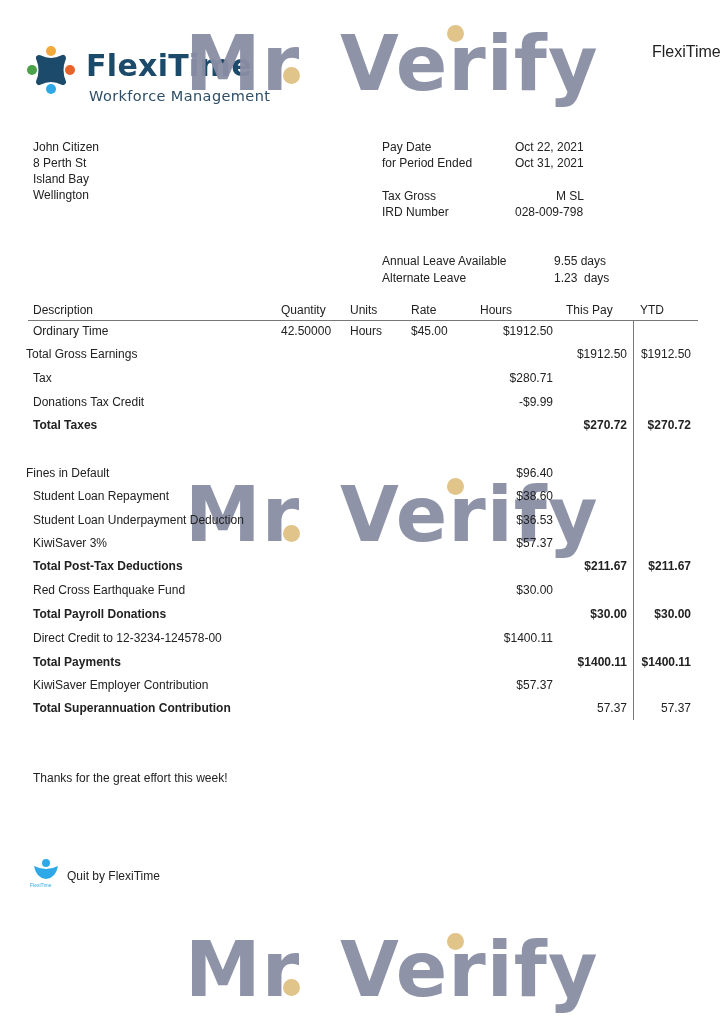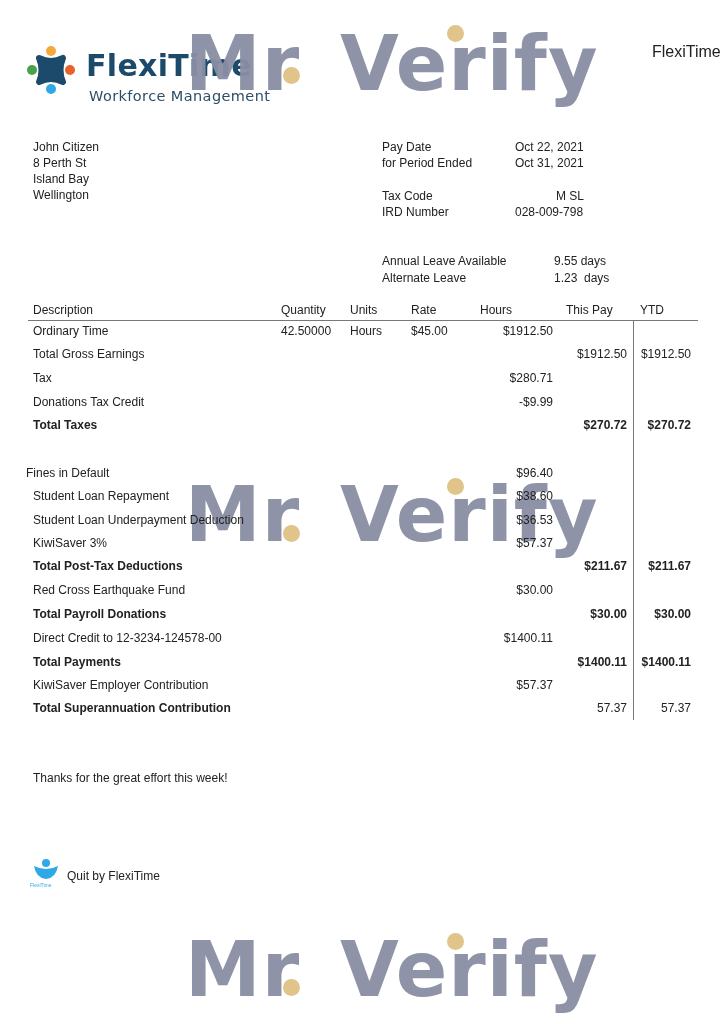--- a/index.html
+++ b/index.html
@@ -56,21 +56,21 @@
   <span class="abs" style="left:33px;top:156px;">8 Perth St</span>
   <span class="abs" style="left:33px;top:172px;">Island Bay</span>
   <span class="abs" style="left:33px;top:188px;">Wellington</span>
 </div>
 
 <div>
   <span class="abs" style="left:382px;top:140px;">Pay Date</span>
   <span class="abs" style="left:515px;top:140px;">Oct 22, 2021</span>
   <span class="abs" style="left:382px;top:156px;">for Period Ended</span>
   <span class="abs" style="left:515px;top:156px;">Oct 31, 2021</span>
-  <span class="abs" style="left:382px;top:189px;">Tax Code</span>
+  <span class="abs" style="left:382px;top:189px;">Tax Gross</span>
   <span class="abs r" style="left:515px;top:189px;width:69px;">M SL</span>
   <span class="abs" style="left:382px;top:205px;">IRD Number</span>
   <span class="abs" style="left:515px;top:205px;">028-009-798</span>
 </div>
 
 <div>
   <span class="abs" style="left:382px;top:254px;">Annual Leave Available</span>
   <span class="abs" style="left:554px;top:254px;">9.55 days</span>
   <span class="abs" style="left:382px;top:271px;">Alternate Leave</span>
   <span class="abs" style="left:554px;top:271px;white-space:pre;">1.23  days</span>
@@ -90,21 +90,21 @@
 
 <div>
   <div class="row" style="top:324px;">
     <span class="cell" style="left:33px;">Ordinary Time</span>
     <span class="cell" style="left:281px;">42.50000</span>
     <span class="cell" style="left:350px;">Hours</span>
     <span class="cell" style="left:411px;">$45.00</span>
     <span class="cell r" style="left:470px;width:83px;">$1912.50</span>
   </div>
   <div class="row" style="top:347px;">
-    <span class="cell" style="left:33px;">Total Gross Earnings</span>
+    <span class="cell" style="left:26px;">Total Gross Earnings</span>
     <span class="cell r" style="left:545px;width:82px;">$1912.50</span>
     <span class="cell r" style="left:610px;width:81px;">$1912.50</span>
   </div>
   <div class="row" style="top:371px;">
     <span class="cell" style="left:33px;">Tax</span>
     <span class="cell r" style="left:470px;width:83px;">$280.71</span>
   </div>
   <div class="row" style="top:395px;">
     <span class="cell" style="left:33px;">Donations Tax Credit</span>
     <span class="cell r" style="left:470px;width:83px;">-$9.99</span>

